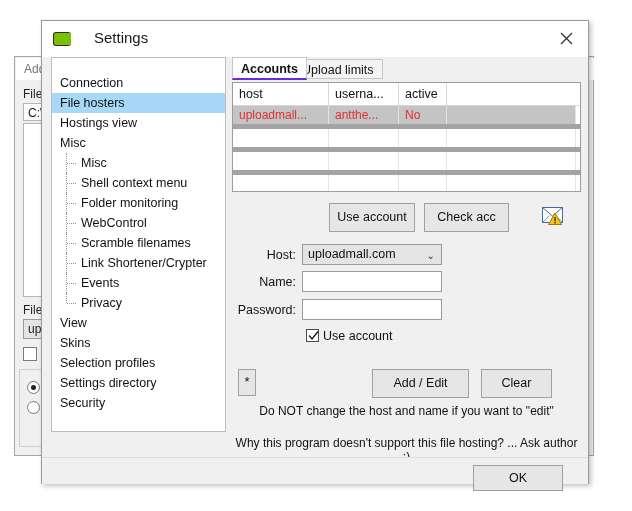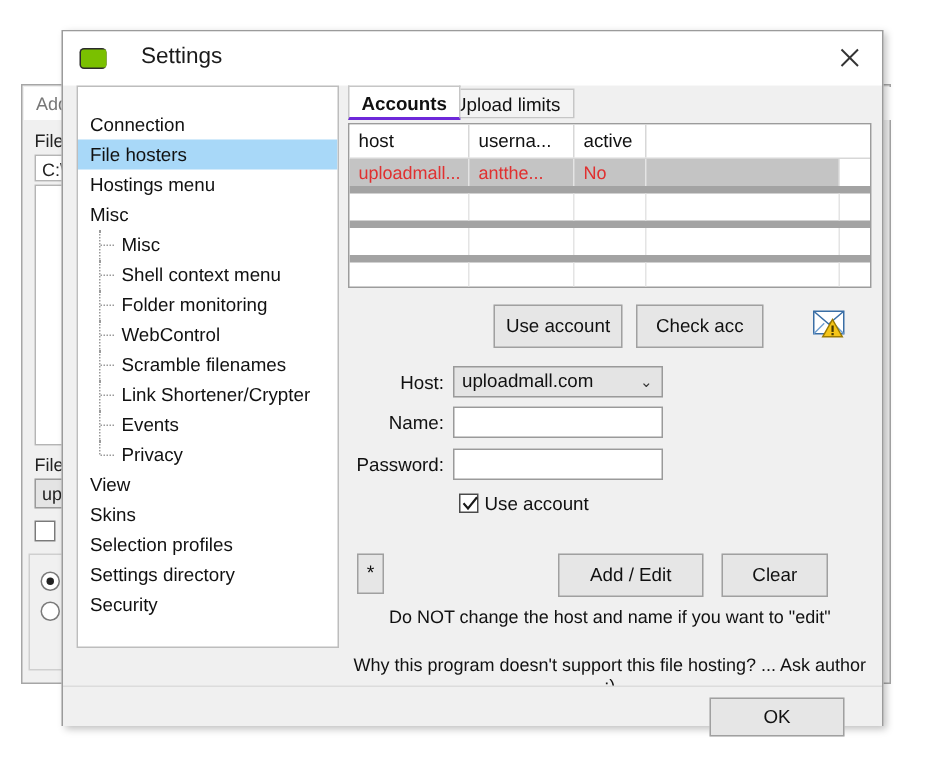--- a/index.html
+++ b/index.html
@@ -282,21 +282,21 @@
   .th {
     font-size: 12.5px;
     color: #111;
     line-height: 22px;
     padding-left: 6px;
     box-sizing: border-box;
     border-right: 1px solid #d7d7d7;
     white-space: nowrap;
     overflow: hidden;
   }
-  .c0 { width: 80px; }
+  .c0 { width: 96px; }
   .c1 { width: 70px; }
   .c2 { width: 48px; }
   .c3 { width: 129px; border-right: none; }
 
   .trow {
     display: flex;
     height: 18px;
     border-bottom: 5px solid #a3a3a3;
   }
   .trow.sel .td-fill { background: #c4c4c4; }
@@ -499,21 +499,21 @@
         <svg width="13" height="13" viewBox="0 0 13 13" style="vertical-align:middle;">
           <line x1="1" y1="1" x2="12" y2="12" stroke="#333" stroke-width="1.3"></line>
           <line x1="12" y1="1" x2="1" y2="12" stroke="#333" stroke-width="1.3"></line>
         </svg>
       </div>
     </div>
 
     <div class="tree" id="tree">
         <div class="tree-item"><span>Connection</span></div>
         <div class="tree-item selected"><span>File hosters</span></div>
-        <div class="tree-item"><span>Hostings menu</span></div>
+        <div class="tree-item"><span>Hostings view</span></div>
         <div class="tree-item"><span>Misc</span></div>
         <div class="tree-item child"><span>Misc</span></div>
         <div class="tree-item child"><span>Shell context menu</span></div>
         <div class="tree-item child"><span>Folder monitoring</span></div>
         <div class="tree-item child"><span>WebControl</span></div>
         <div class="tree-item child"><span>Scramble filenames</span></div>
         <div class="tree-item child"><span>Link Shortener/Crypter</span></div>
         <div class="tree-item child"><span>Events</span></div>
         <div class="tree-item child last"><span>Privacy</span></div>
         <div class="tree-item"><span>View</span></div>

